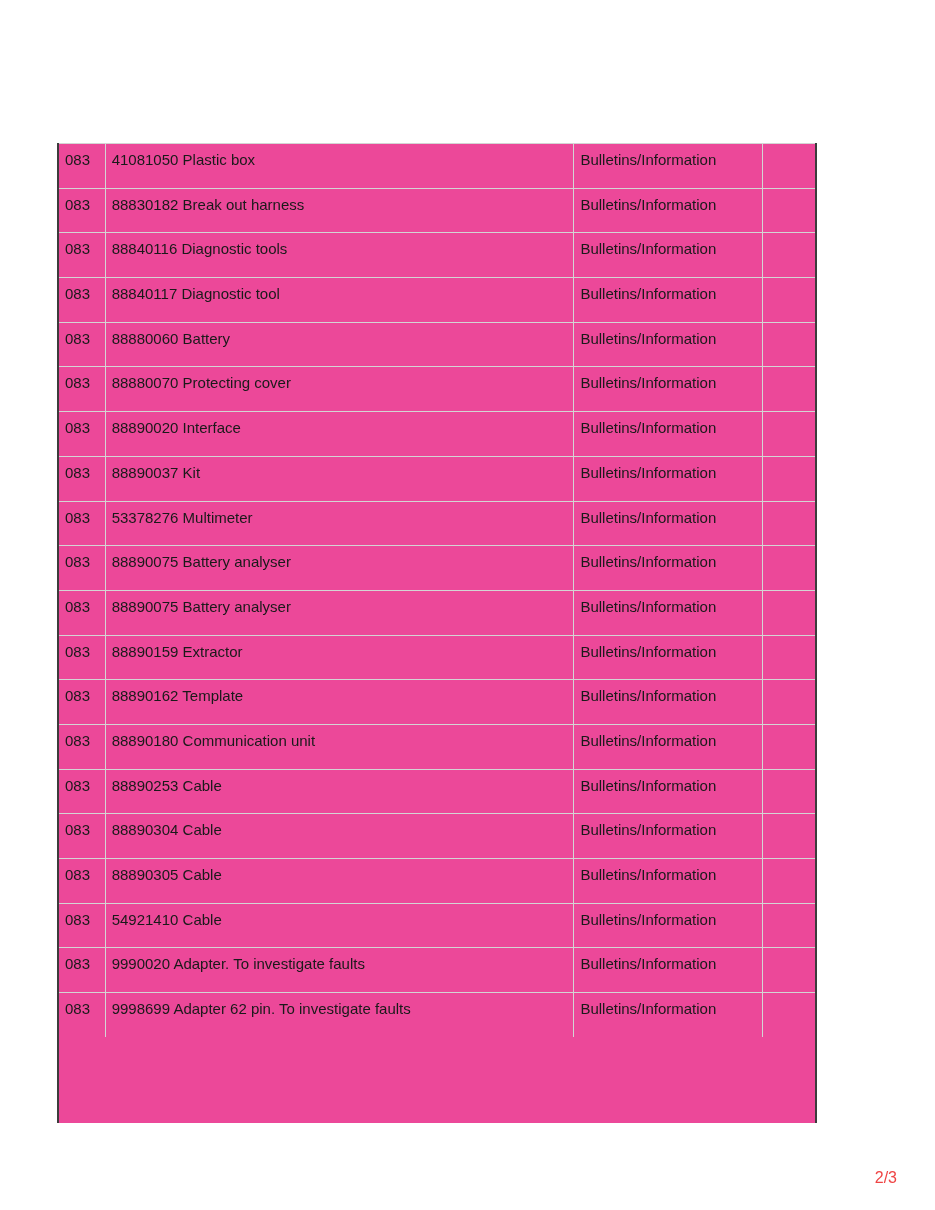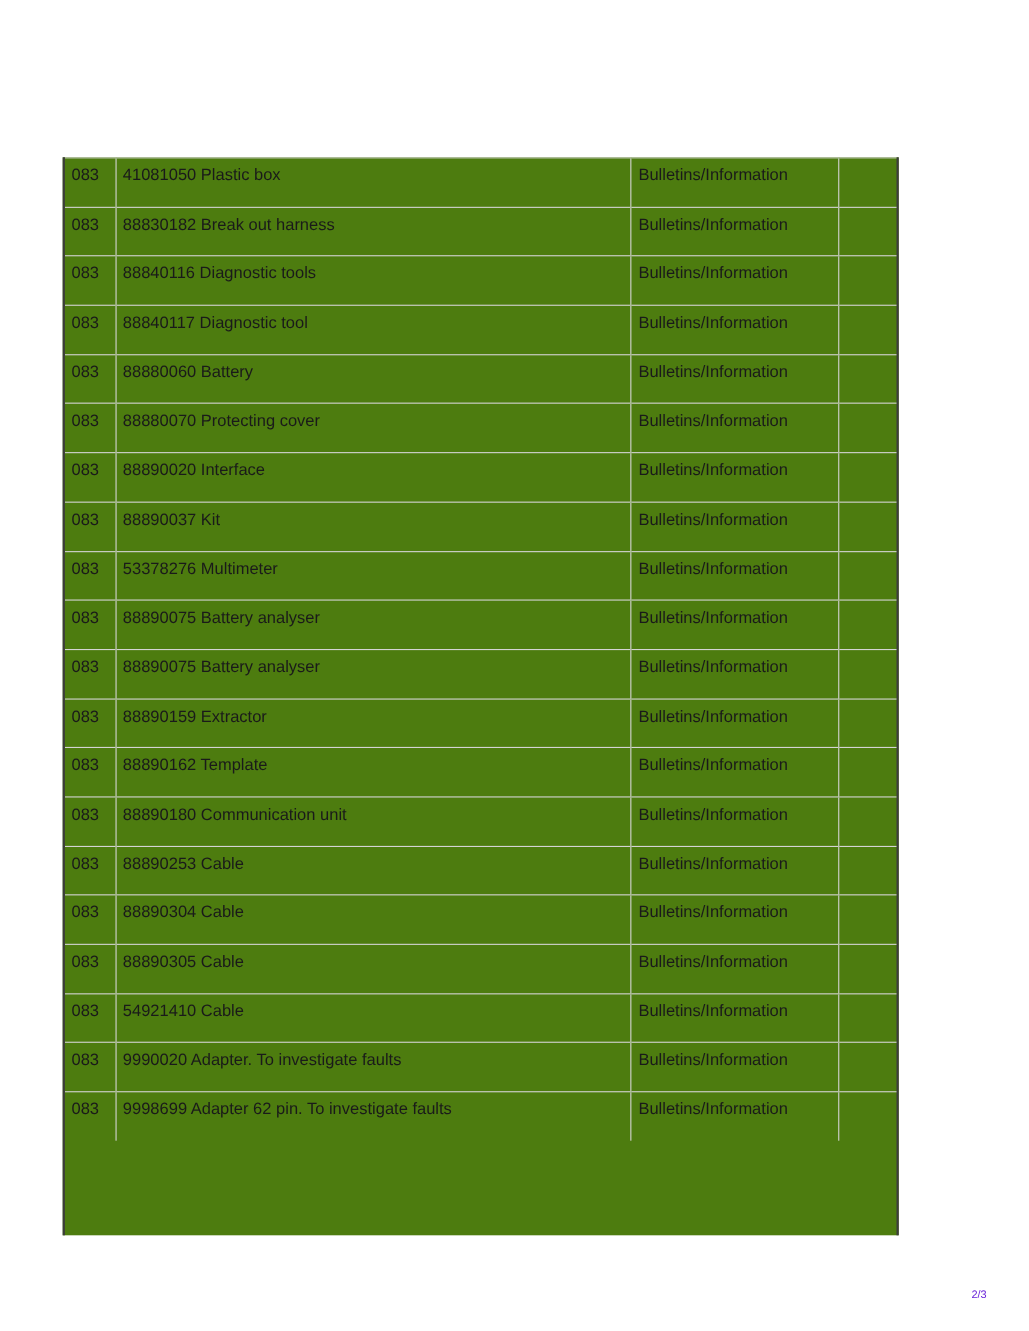--- a/index.html
+++ b/index.html
@@ -18,21 +18,21 @@
   .table-wrap {
     position: absolute;
     left: 57px;
     top: 143px;
     width: 760px;
     height: 980px;
     box-sizing: border-box;
     border-left: 2px solid #3c3c3c;
     border-right: 2px solid #3c3c3c;
     overflow: hidden;
-    background: #4d7c0f;
+    background: #ec4899;
   }
   table.parts {
     border-collapse: collapse;
     table-layout: fixed;
     width: 818px;
   }
   table.parts tr {
     height: 44.7px;
   }
   table.parts td {
@@ -48,23 +48,23 @@
     border-left: 1px solid #d4d4d4;
   }
   .col-code    { width: 46px; }
   .col-desc    { width: 467px; }
   .col-cat     { width: 188px; }
   .col-extra   { width: 114px; }
   .page-number {
     position: absolute;
     top: 1171px;
     right: 38px;
-    font-size: 10px;
+    font-size: 16px;
     line-height: 14px;
-    color: #6d28d9;
+    color: #ef4444;
   }
 </style>
 </head>
 <body>
 
 <div class="table-wrap">
   <table class="parts">
     <colgroup>
       <col class="col-code">
       <col class="col-desc">

